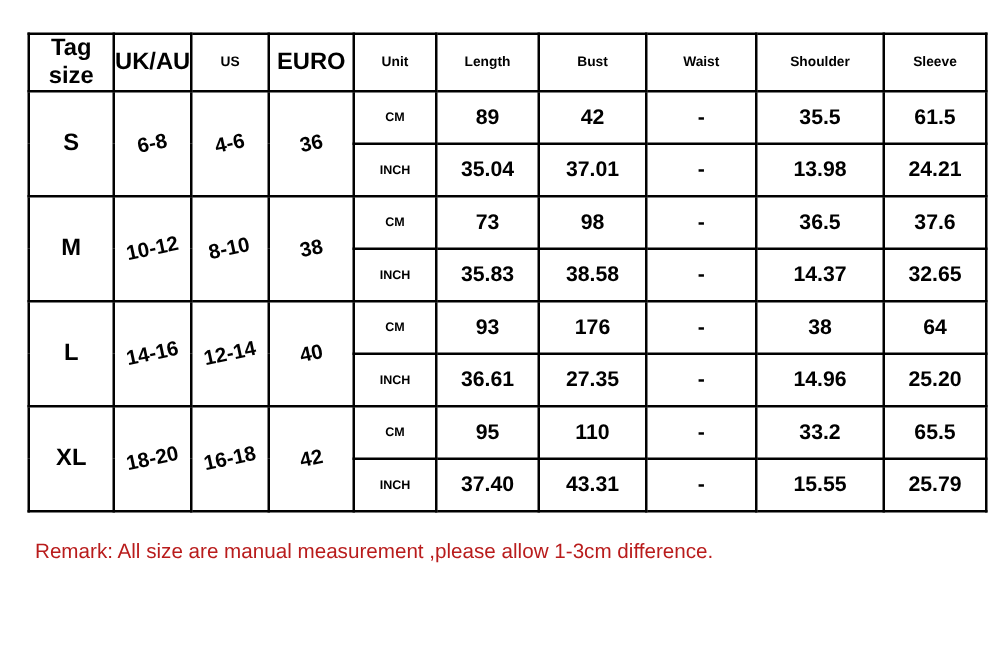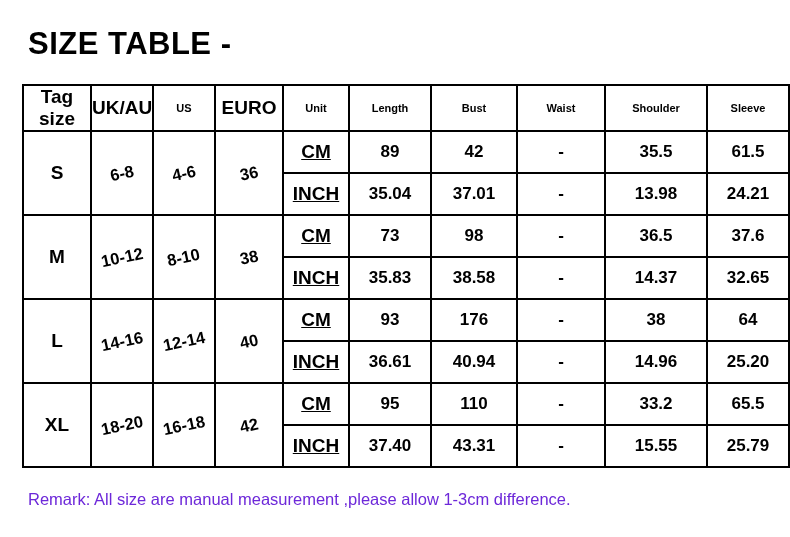--- a/index.html
+++ b/index.html
@@ -57,51 +57,49 @@
     font-size: 19px;
   }
   td.slant {
     font-size: 16.5px;
   }
   td.slant span {
     display: inline-block;
     transform: rotate(-12deg);
   }
   td.unit-cell {
-    font-size: 19px;
-    text-decoration: underline;
+    font-size: 10px;
   }
   td.dash {
     font-size: 17px;
   }
   
   col.c-tag    { width: 68px; }
   col.c-ukau   { width: 62px; }
   col.c-us     { width: 62px; }
   col.c-euro   { width: 68px; }
   col.c-unit   { width: 66px; }
   col.c-length { width: 82px; }
   col.c-bust   { width: 86px; }
   col.c-waist  { width: 88px; }
   col.c-shoulder { width: 102px; }
   col.c-sleeve { width: 82px; }
 
   .remark {
     margin: 22px 0 0 6px;
     font-size: 16.5px;
     font-weight: normal;
-    color: #6d28d9;
+    color: #b91c1c;
   }
 </style>
 </head>
 <body>
 
 <div class="page">
 
-  <h1 class="title">SIZE TABLE -</h1>
 
   <table class="size-table">
     <colgroup>
       <col class="c-tag">
         <col class="c-ukau">
         <col class="c-us">
         <col class="c-euro">
       <col class="c-unit">
         <col class="c-length">
         <col class="c-bust">
@@ -175,21 +173,21 @@
         <td class="unit-cell">CM</td>
         <td>93</td>
         <td>176</td>
         <td class="dash">-</td>
         <td>38</td>
         <td>64</td>
       </tr>
       <tr>
         <td class="unit-cell">INCH</td>
         <td>36.61</td>
-        <td>40.94</td>
+        <td>27.35</td>
         <td class="dash">-</td>
         <td>14.96</td>
         <td>25.20</td>
       </tr>
 
       <tr>
         <td class="tag-cell" rowspan="2">XL</td>
         <td class="slant" rowspan="2"><span>18-20</span></td>
         <td class="slant" rowspan="2"><span>16-18</span></td>
         <td class="slant" rowspan="2"><span>42</span></td>

